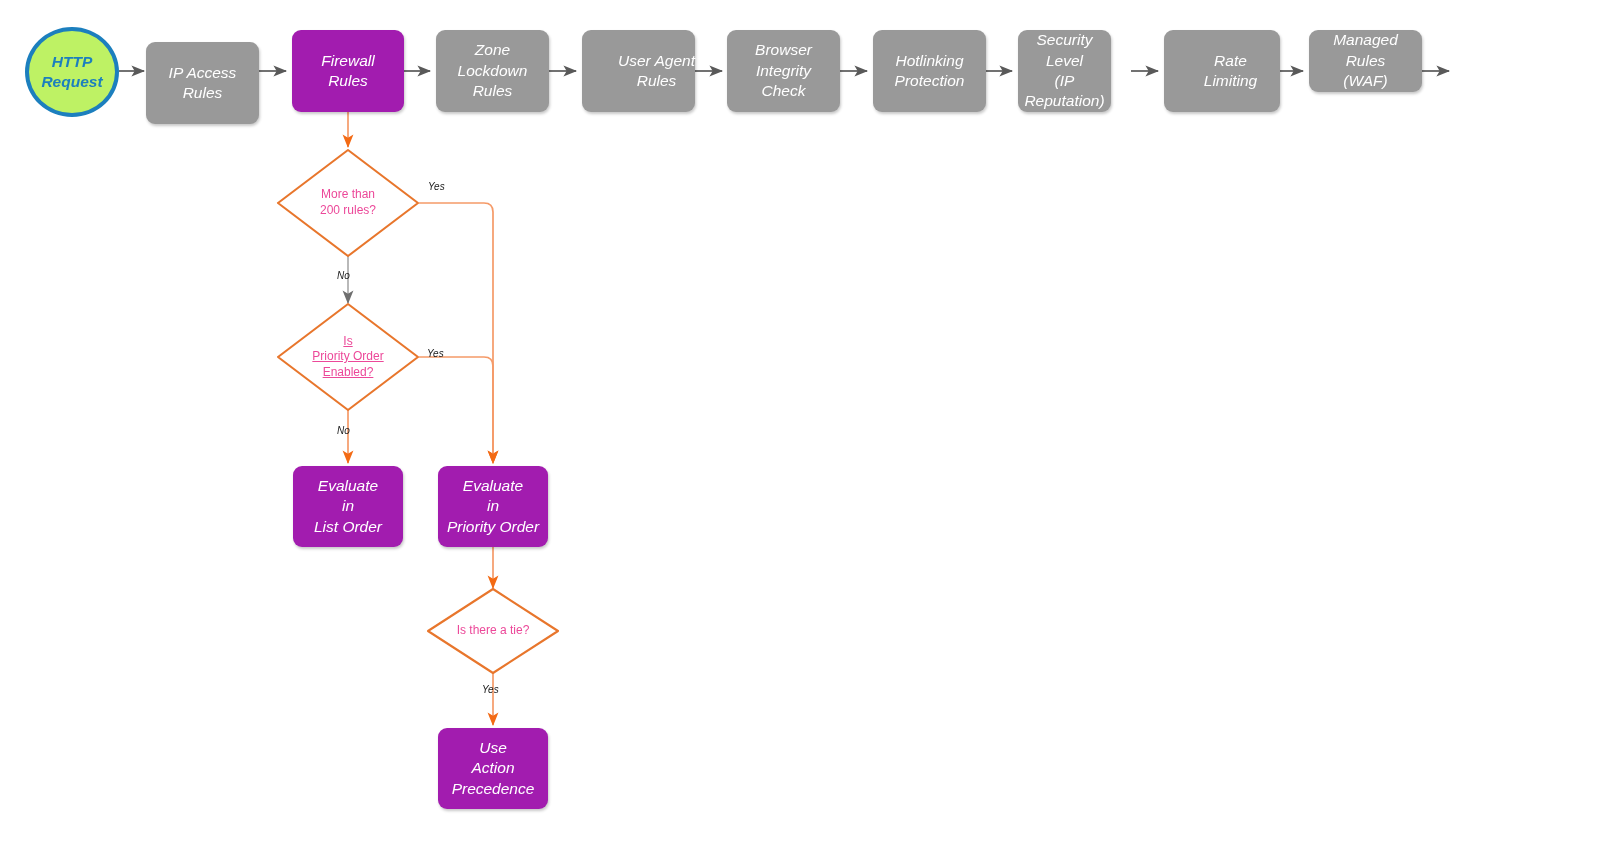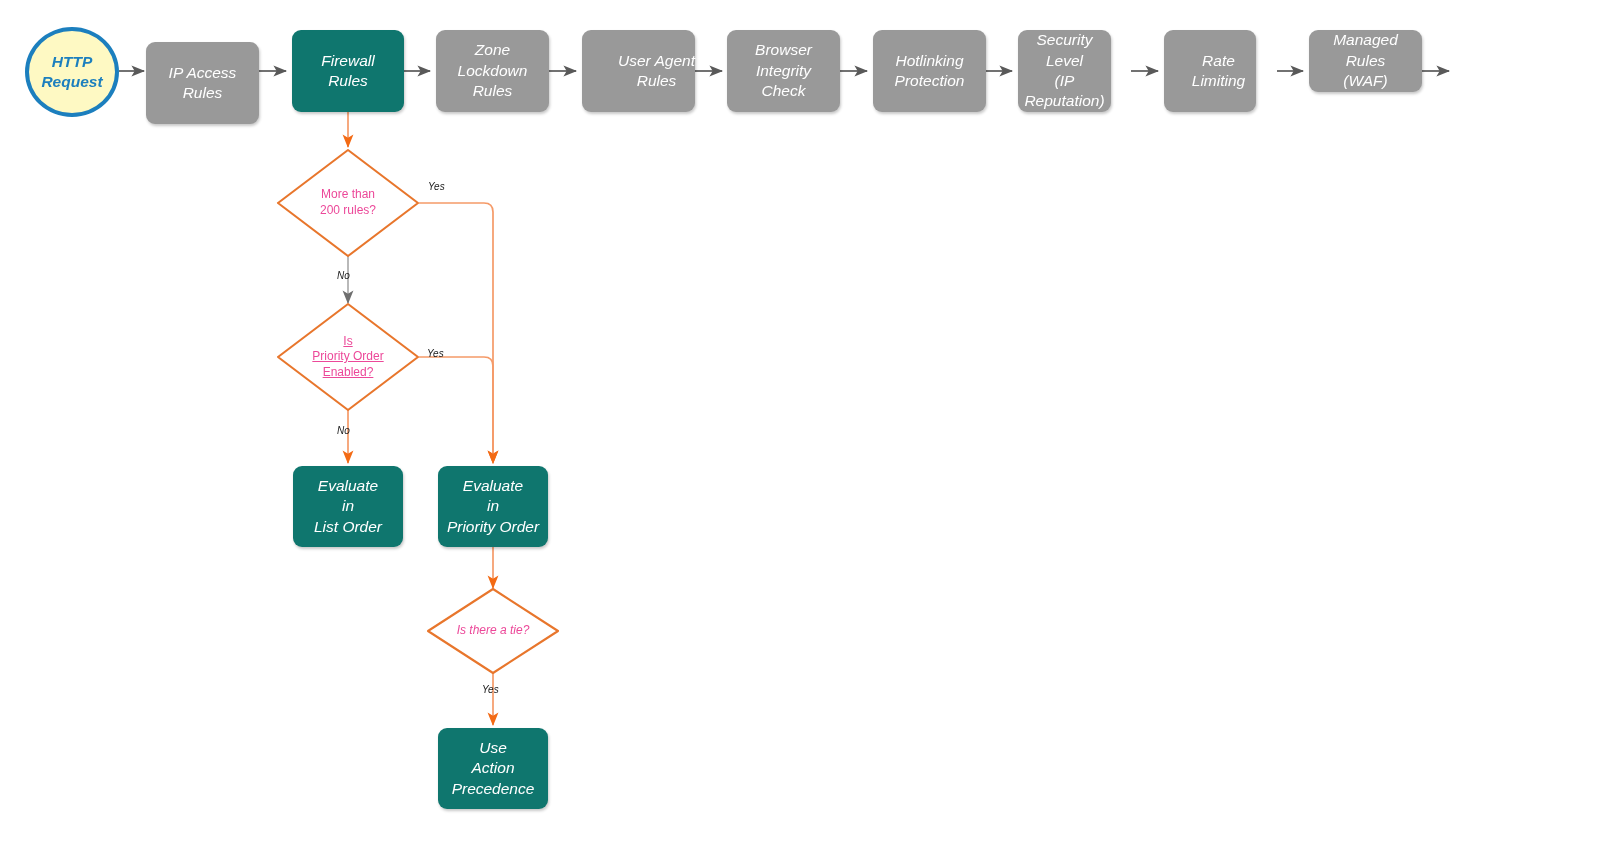--- a/index.html
+++ b/index.html
@@ -37,32 +37,32 @@
   .proc {
     border-radius: 9px;
     box-shadow: 1px 2px 3px rgba(0,0,0,0.22);
     color: #ffffff;
     font-style: italic;
     font-size: 15.5px;
     line-height: 1.32;
     white-space: pre-line;
   }
   .proc.gray   { background: #999999; }
-  .proc.orange { background: #0f766e; }
+  .proc.orange { background: #a21caf; }
 
   .terminator {
     border-radius: 50%;
     font-weight: bold;
     font-style: italic;
     font-size: 15.5px;
     line-height: 1.3;
     white-space: pre-line;
   }
   .terminator.hollow {
-    background: #fef9c3;
+    background: #bef264;
     border: 4px solid #1C7FBE;
     color: #1C7FBE;
   }
   .terminator.filled {
     background: #1C7FBE;
     color: #ffffff;
   }
 
   .decision {
     background: transparent;
@@ -184,21 +184,21 @@
     <span>Hotlinking
 Protection</span>
   </div>
 
   <div class="node proc gray" style="left:1018px; top:30px; width:93px; height:82px;">
     <span>Security
 Level
 (IP Reputation)</span>
   </div>
 
-  <div class="node proc gray" style="left:1164px; top:30px; width:92px; height:82px;padding-left:17px;">
+  <div class="node proc gray" style="left:1164px; top:30px; width:116px; height:82px;padding-left:17px;">
     <span>Rate
 Limiting</span>
   </div>
 
   <div class="node proc gray" style="left:1309px; top:30px; width:113px; height:62px;">
     <span>Managed
 Rules
 (WAF)</span>
   </div>
 
@@ -207,21 +207,21 @@
     <span class="dia-label">More than
 200 rules?</span>
   </div>
 
   <div class="node decision" style="left:278px; top:304px; width:140px; height:106px;text-decoration:underline;">
     <span class="dia-label">Is
 Priority Order
 Enabled?</span>
   </div>
 
-  <div class="node decision" style="left:428px; top:589px; width:130px; height:84px;font-style:italic;">
+  <div class="node decision" style="left:428px; top:589px; width:130px; height:84px;">
     <span class="dia-label">Is there a tie?</span>
   </div>
 
   <div class="node proc orange" style="left:293px; top:466px; width:110px; height:81px;">
     <span>Evaluate
 in
 List Order</span>
   </div>
 
   <div class="node proc orange" style="left:438px; top:466px; width:110px; height:81px;">

